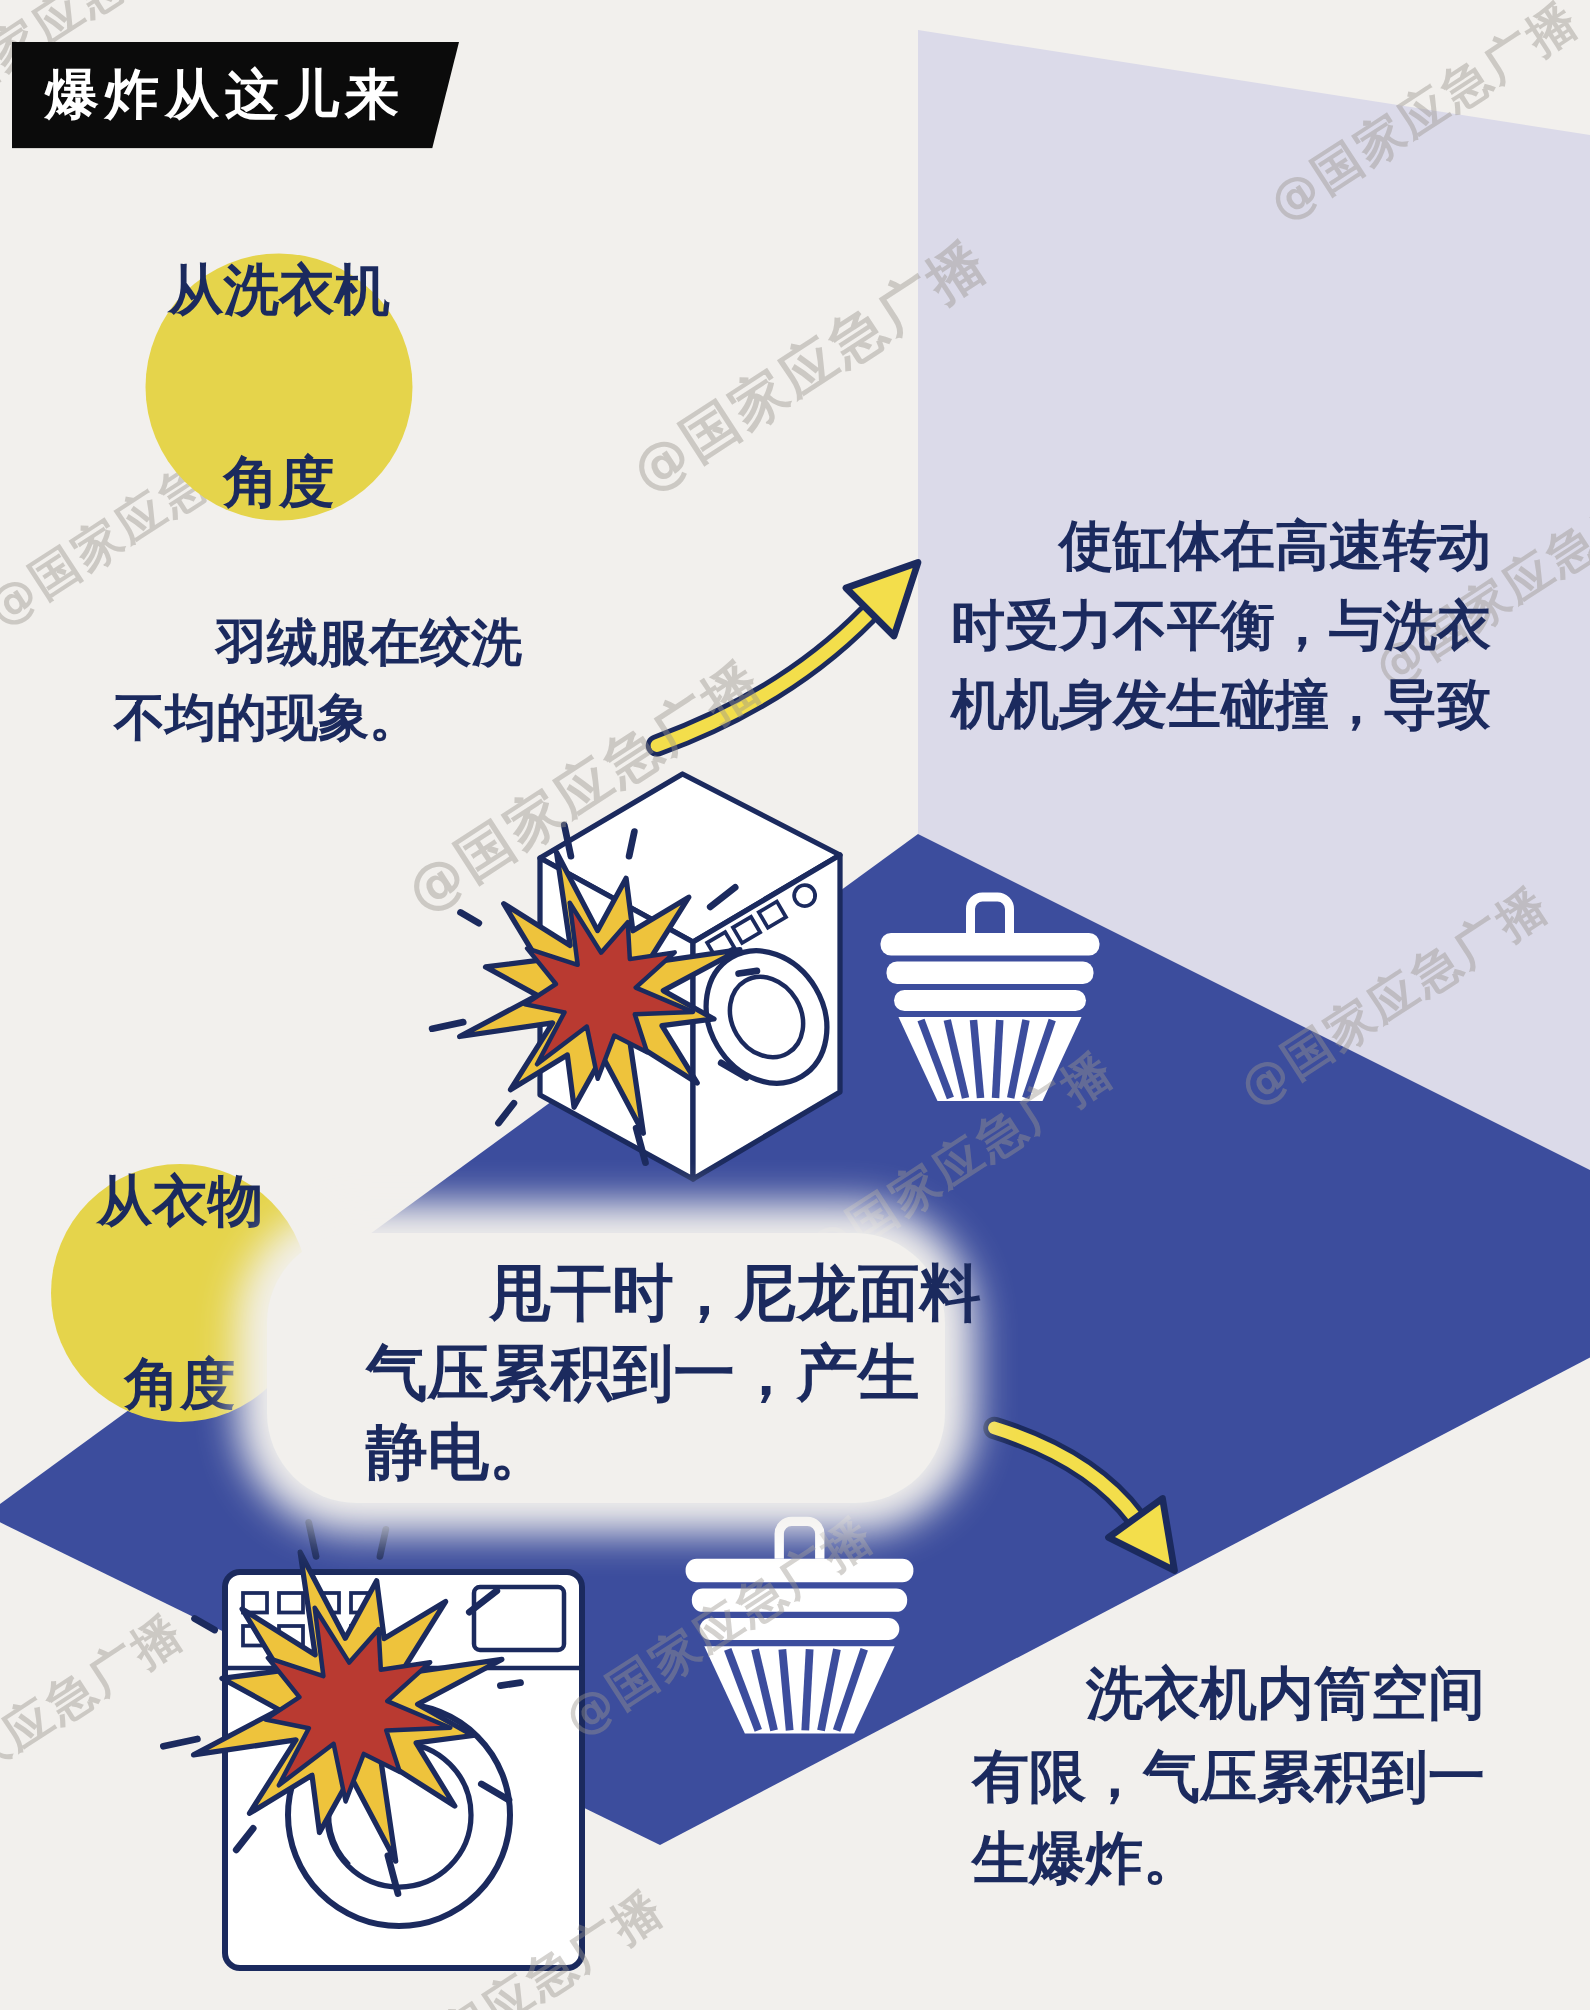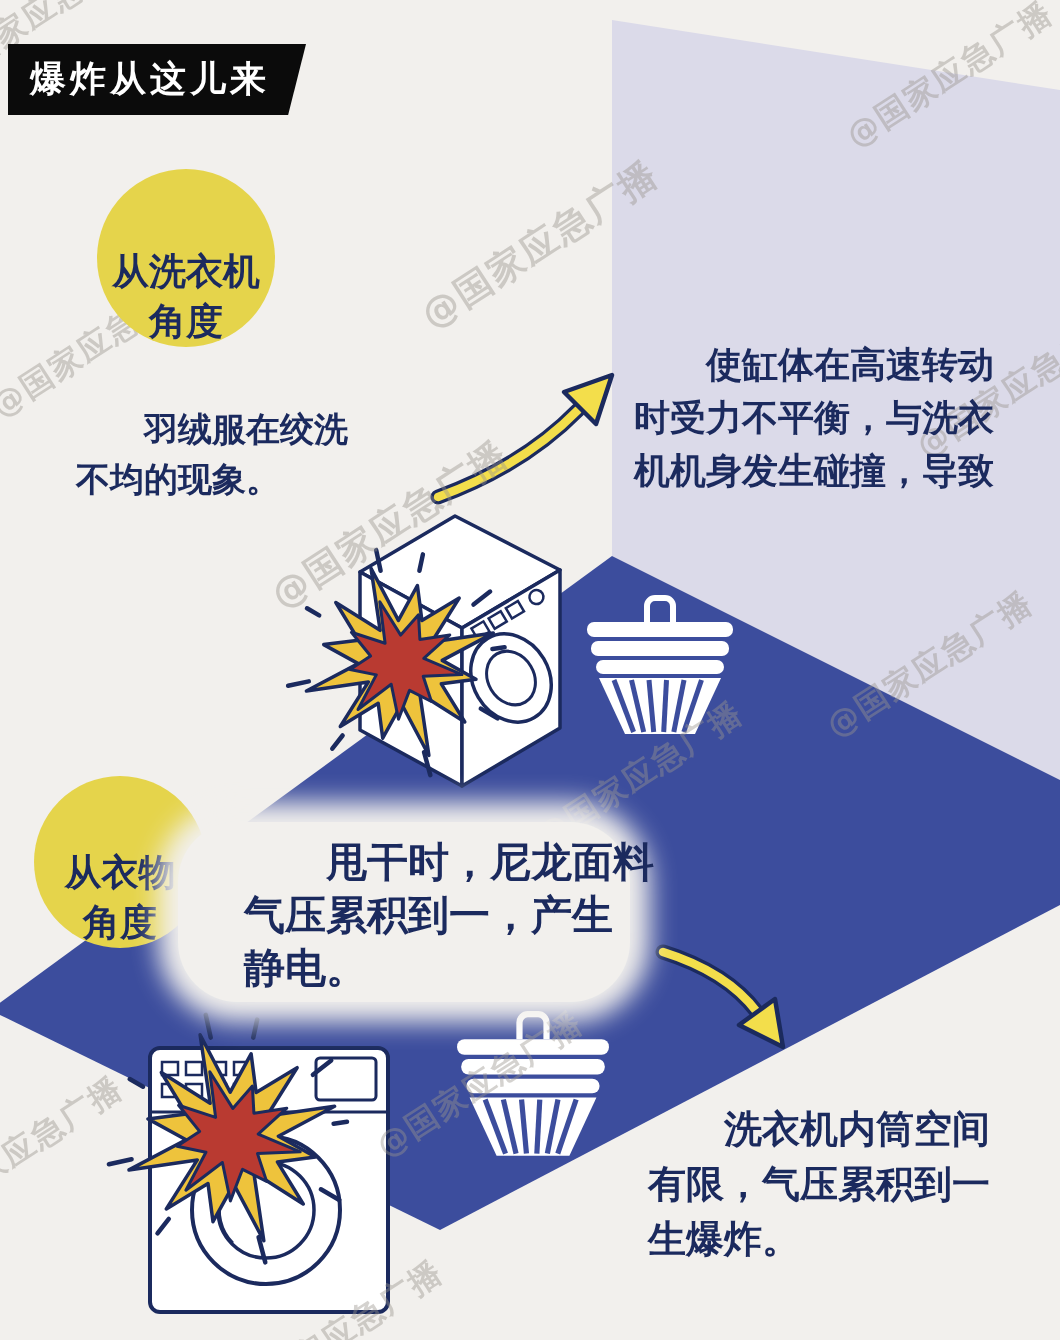--- a/index.html
+++ b/index.html
@@ -20,25 +20,25 @@
   .bk-bar{fill:#fff}
   .bk-body{fill:#fff}
   .bk-handle{fill:none;stroke:#fff;stroke-width:6}
   .bk-slot{stroke:var(--c-floor);stroke-width:5}
   .arrow-under{fill:none;stroke:var(--c-navy);stroke-width:15;stroke-linecap:round}
   .arrow-over{fill:none;stroke:var(--c-arrow_yellow);stroke-width:8.5;stroke-linecap:round}
   .arrow-head{fill:var(--c-arrow_yellow);stroke:var(--c-navy);stroke-width:4.5;stroke-linejoin:round}
   .expl-gold{fill:var(--c-explosion_gold);stroke:var(--c-navy);stroke-width:3.5;stroke-linejoin:round}
   .expl-red{fill:var(--c-explosion_red);stroke:var(--c-navy);stroke-width:3;stroke-linejoin:round}
   .spark{stroke:var(--c-navy);stroke-width:4.5;stroke-linecap:round}
-  .banner{position:absolute;left:8px;top:44px;background:#0b0b0b;color:#fff;font-size:36px;
+  .banner{position:absolute;left:8px;top:28px;background:#0b0b0b;color:#fff;font-size:36px;
     font-weight:700;letter-spacing:4px;padding:11px 36px 11px 22px;
     clip-path:polygon(0 0,100% 0,94% 100%,0 100%);white-space:nowrap}
   .badge{position:absolute;border-radius:50%;background:var(--c-badge_yellow);color:var(--c-navy);
-    display:flex;flex-direction:column;align-items:center;justify-content:flex-end;
+    display:flex;flex-direction:column;align-items:center;justify-content:space-between;
     font-weight:700;text-align:center;line-height:1.35}
   .badge-1{left:97px;top:169px;width:178px;height:178px;font-size:37px}
   .badge-2{left:34px;top:776px;width:172px;height:172px;font-size:37px}
   .para{position:absolute;color:var(--c-navy);font-weight:700;white-space:nowrap}
   .para .indent{padding-left:2em}
   .para-a{left:76px;top:404px;font-size:34px;line-height:50px}
   .para-b{left:634px;top:338px;font-size:36px;line-height:53px}
   .para-c{left:244px;top:836px;font-size:41px;line-height:53px}
   .para-d{left:648px;top:1102px;font-size:38px;line-height:55px}
   .blob{position:absolute;left:178px;top:822px;width:452px;height:180px;background:var(--c-background);

